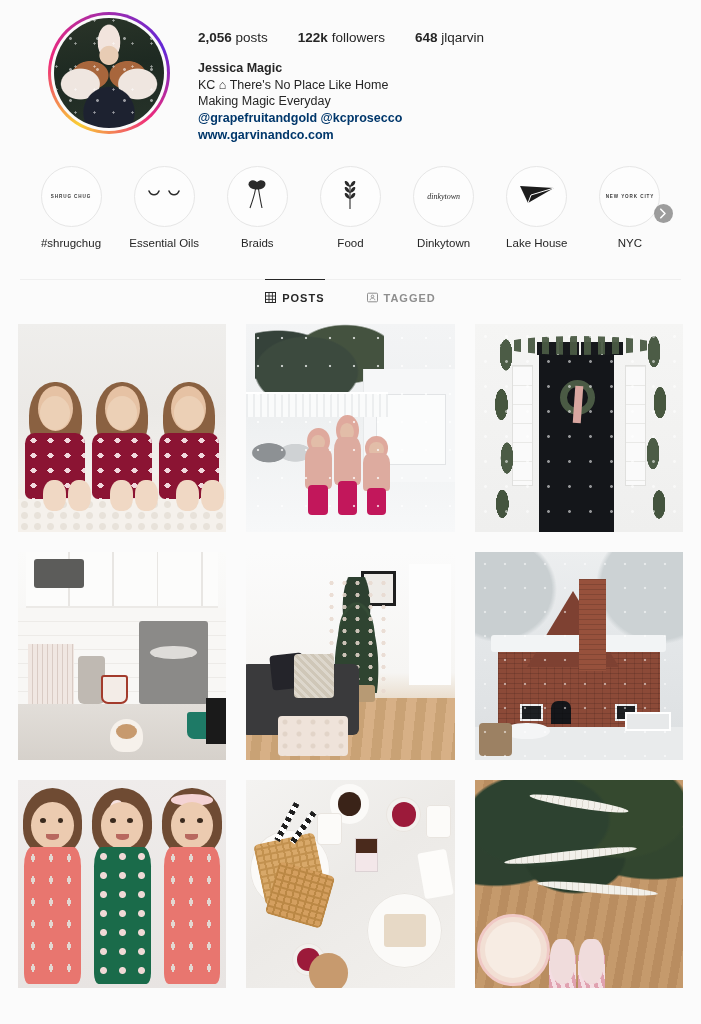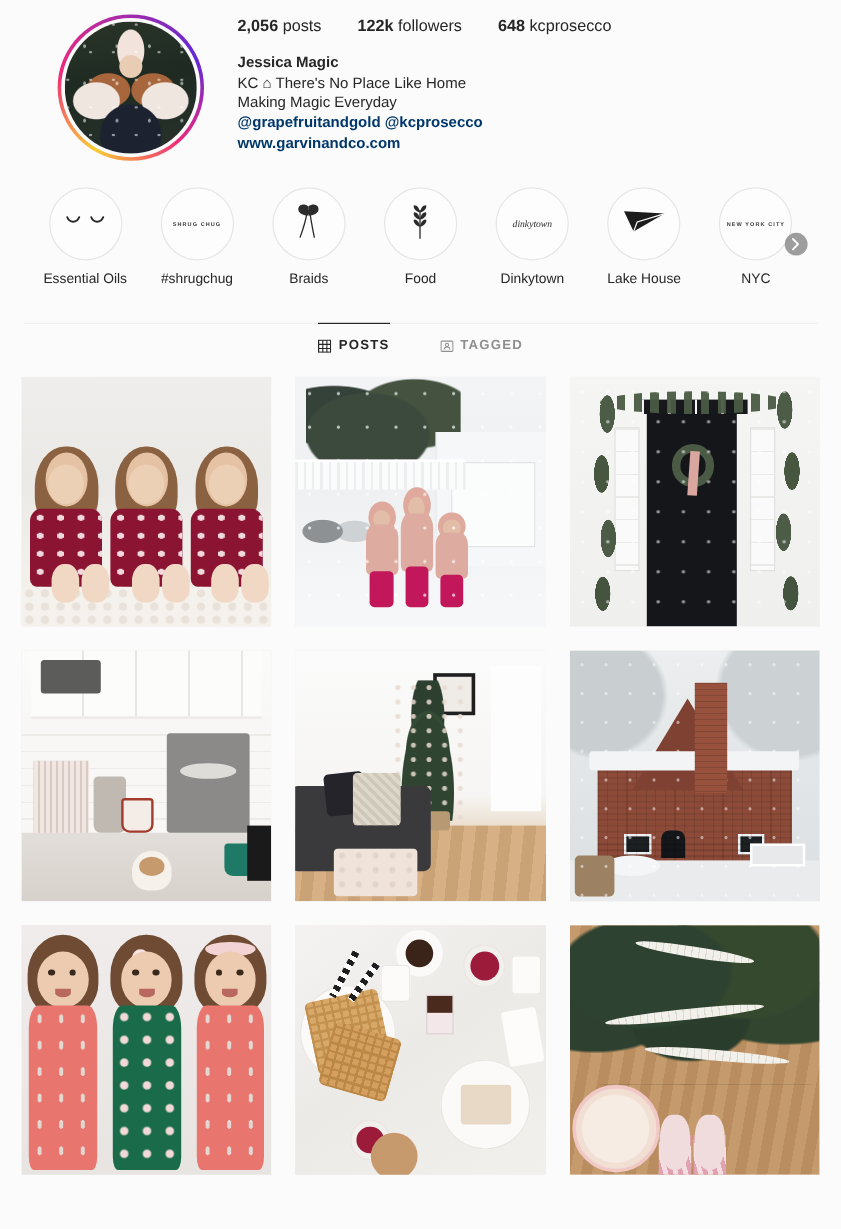--- a/index.html
+++ b/index.html
@@ -55,21 +55,21 @@
     border: 1px solid #dbdbdb; background: #fff; border-radius: 4px;
     font-size: 11px; font-weight: 600; color: #262626;
     height: 24px; padding: 0 12px; display: flex; align-items: center;
     justify-content: center; cursor: pointer; font-family: inherit;
   }
   .btn.icon-btn { padding: 0 12px; }
   .btn.chev { padding: 0 9px; }
   .dots { display: flex; gap: 3px; padding: 0 6px; cursor: pointer; align-items: center; }
   .dots i { width: 4px; height: 4px; border-radius: 50%; background: #262626; display: block; }
 
-  .stats { display: flex; gap: 30px; font-size: 13.5px; color: #262626; }
+  .stats { display: flex; gap: 30px; margin-top: 16px; font-size: 13.5px; color: #262626; }
   .stats b { font-weight: 600; }
 
   .bio { margin-top: 15px; font-size: 12.5px; line-height: 16.5px; color: #262626; }
   .bio .name { font-weight: 700; display: block; }
   .bio .line { display: block; }
   .bio a { color: #00376b; text-decoration: none; font-weight: bold; }
   .bio .weblink { font-weight: 600; display: block; margin-top: 1px; }
 
   
   .highlights {
@@ -333,53 +333,53 @@
         </div>
       </div>
     </div>
 
     <div class="info">
 
 
       <div class="stats">
         <span><b>2,056</b> <span>posts</span></span>
         <span><b>122k</b> <span>followers</span></span>
-        <span><b>648</b> <span>kcprosecco</span></span>
+        <span><b>648</b> <span>jlqarvin</span></span>
       </div>
 
       <div class="bio">
         <span class="name">Jessica Magic</span>
         <span class="line">KC ⌂ There's No Place Like Home</span>
         <span class="line">Making Magic Everyday</span>
         <a href="#">@grapefruitandgold @kcprosecco</a>
         <a href="#" class="weblink">www.garvinandco.com</a>
       </div>
 
     </div>
   </div>
 
   <div class="highlights">
+
+    <div class="hl">
+      <div class="hl-circle">
+        <span class="tiny-caps">SHRUG CHUG</span>
+      </div>
+      <span class="hl-label">#shrugchug</span>
+    </div>
 
     <div class="hl">
       <div class="hl-circle">
         <span>
           <svg width="34" height="12" viewBox="0 0 34 12">
             <path d="M2 2c2 5 8 5 10 0" fill="none" stroke="#2b2b2b" stroke-width="1.6" stroke-linecap="round"></path>
             <path d="M22 2c2 5 8 5 10 0" fill="none" stroke="#2b2b2b" stroke-width="1.6" stroke-linecap="round"></path>
           </svg>
         </span>
       </div>
       <span class="hl-label">Essential Oils</span>
-    </div>
-
-    <div class="hl">
-      <div class="hl-circle">
-        <span class="tiny-caps">SHRUG CHUG</span>
-      </div>
-      <span class="hl-label">#shrugchug</span>
     </div>
 
     <div class="hl">
       <div class="hl-circle">
         <span>
           <svg width="30" height="34" viewBox="0 0 30 34">
             <path d="M15 5c-5-4-10 0-8 4 1.6 3.2 6 3.6 8 3.6" fill="#2b2b2b"></path>
             <path d="M15 5c5-4 10 0 8 4-1.6 3.2-6 3.6-8 3.6" fill="#2b2b2b"></path>
             <path d="M13.5 12c-1 6-3 12-5.5 19" fill="none" stroke="#2b2b2b" stroke-width="1.1"></path>
             <path d="M16.5 12c1 6 2 12 3.5 19" fill="none" stroke="#2b2b2b" stroke-width="1.1"></path>

